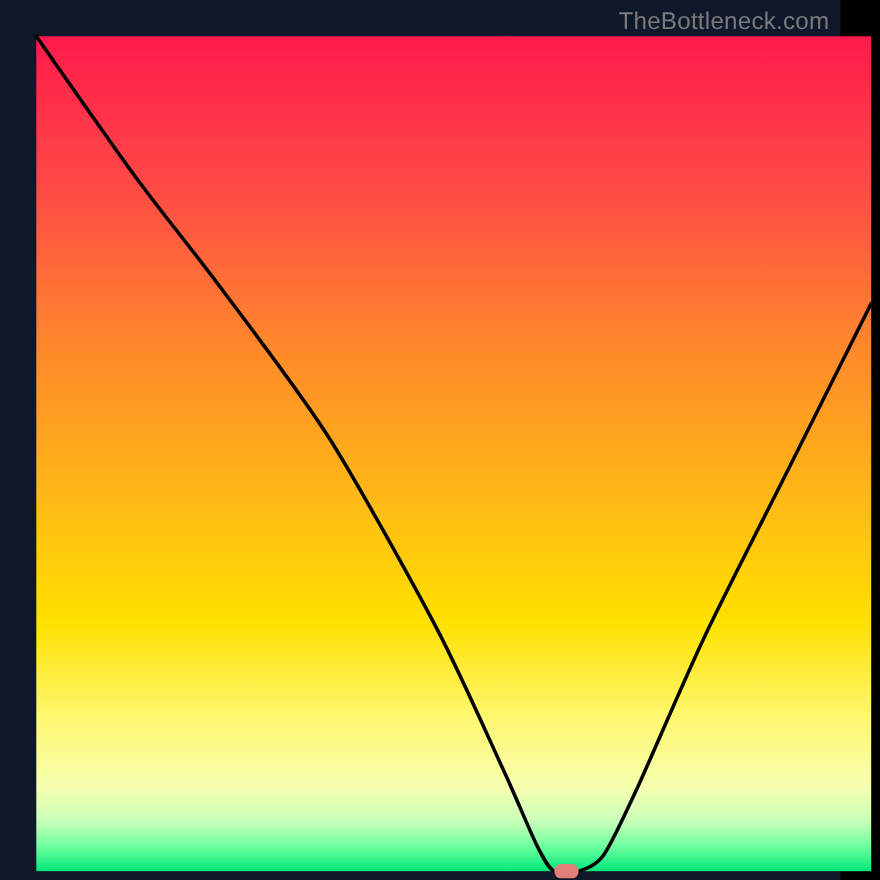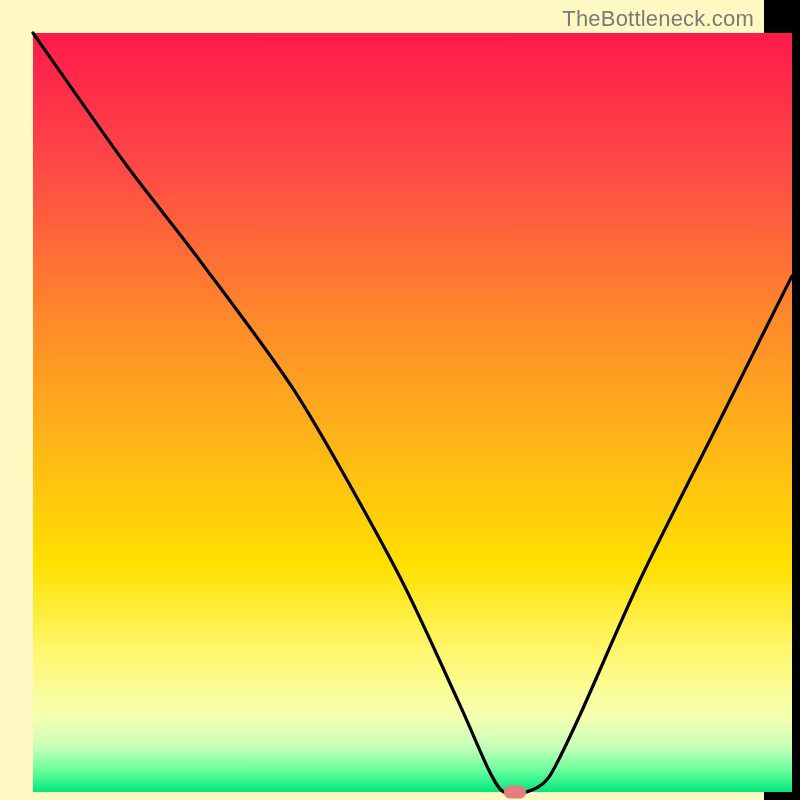--- a/index.html
+++ b/index.html
@@ -8,21 +8,21 @@
     width: 800px;
     height: 800px;
     background: #000;
     font-family: Arial, Helvetica, sans-serif;
     overflow: hidden;
   }
   .frame {
     position: relative;
     width: 764px;
     height: 800px;
-    background: #fef9c3;
+    background: #0f172a;
   }
   .watermark {
     position: absolute;
     top: 6px;
     right: 10px;
     color: #7a7a7a;
     font-size: 22px;
     font-weight: 500;
     letter-spacing: 0.2px;
   }

